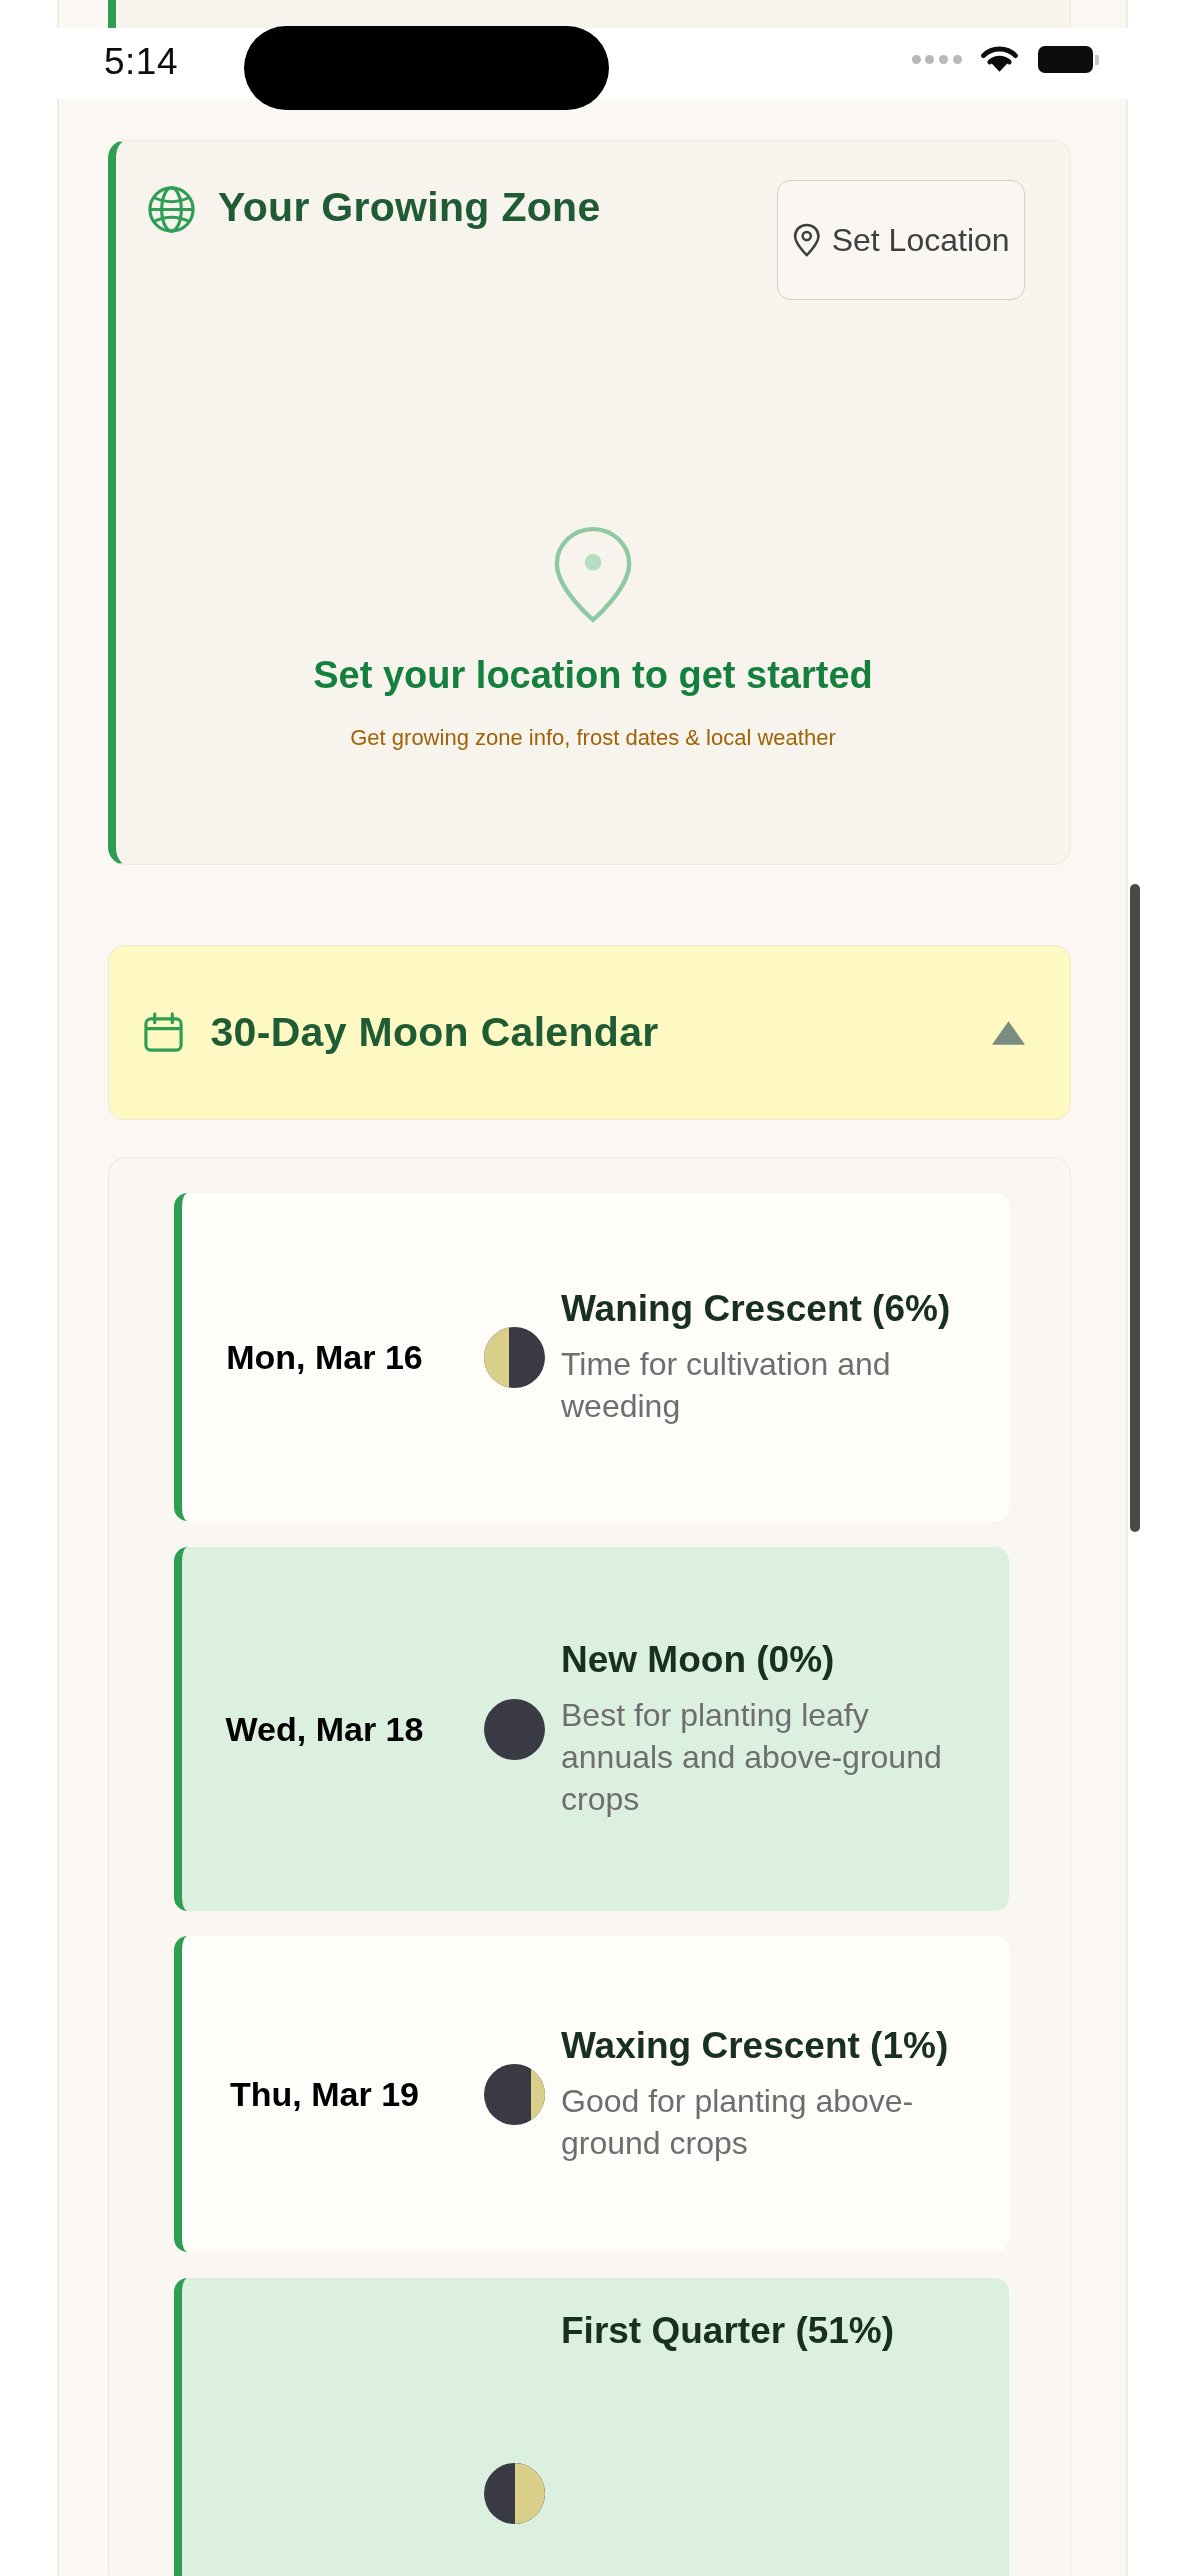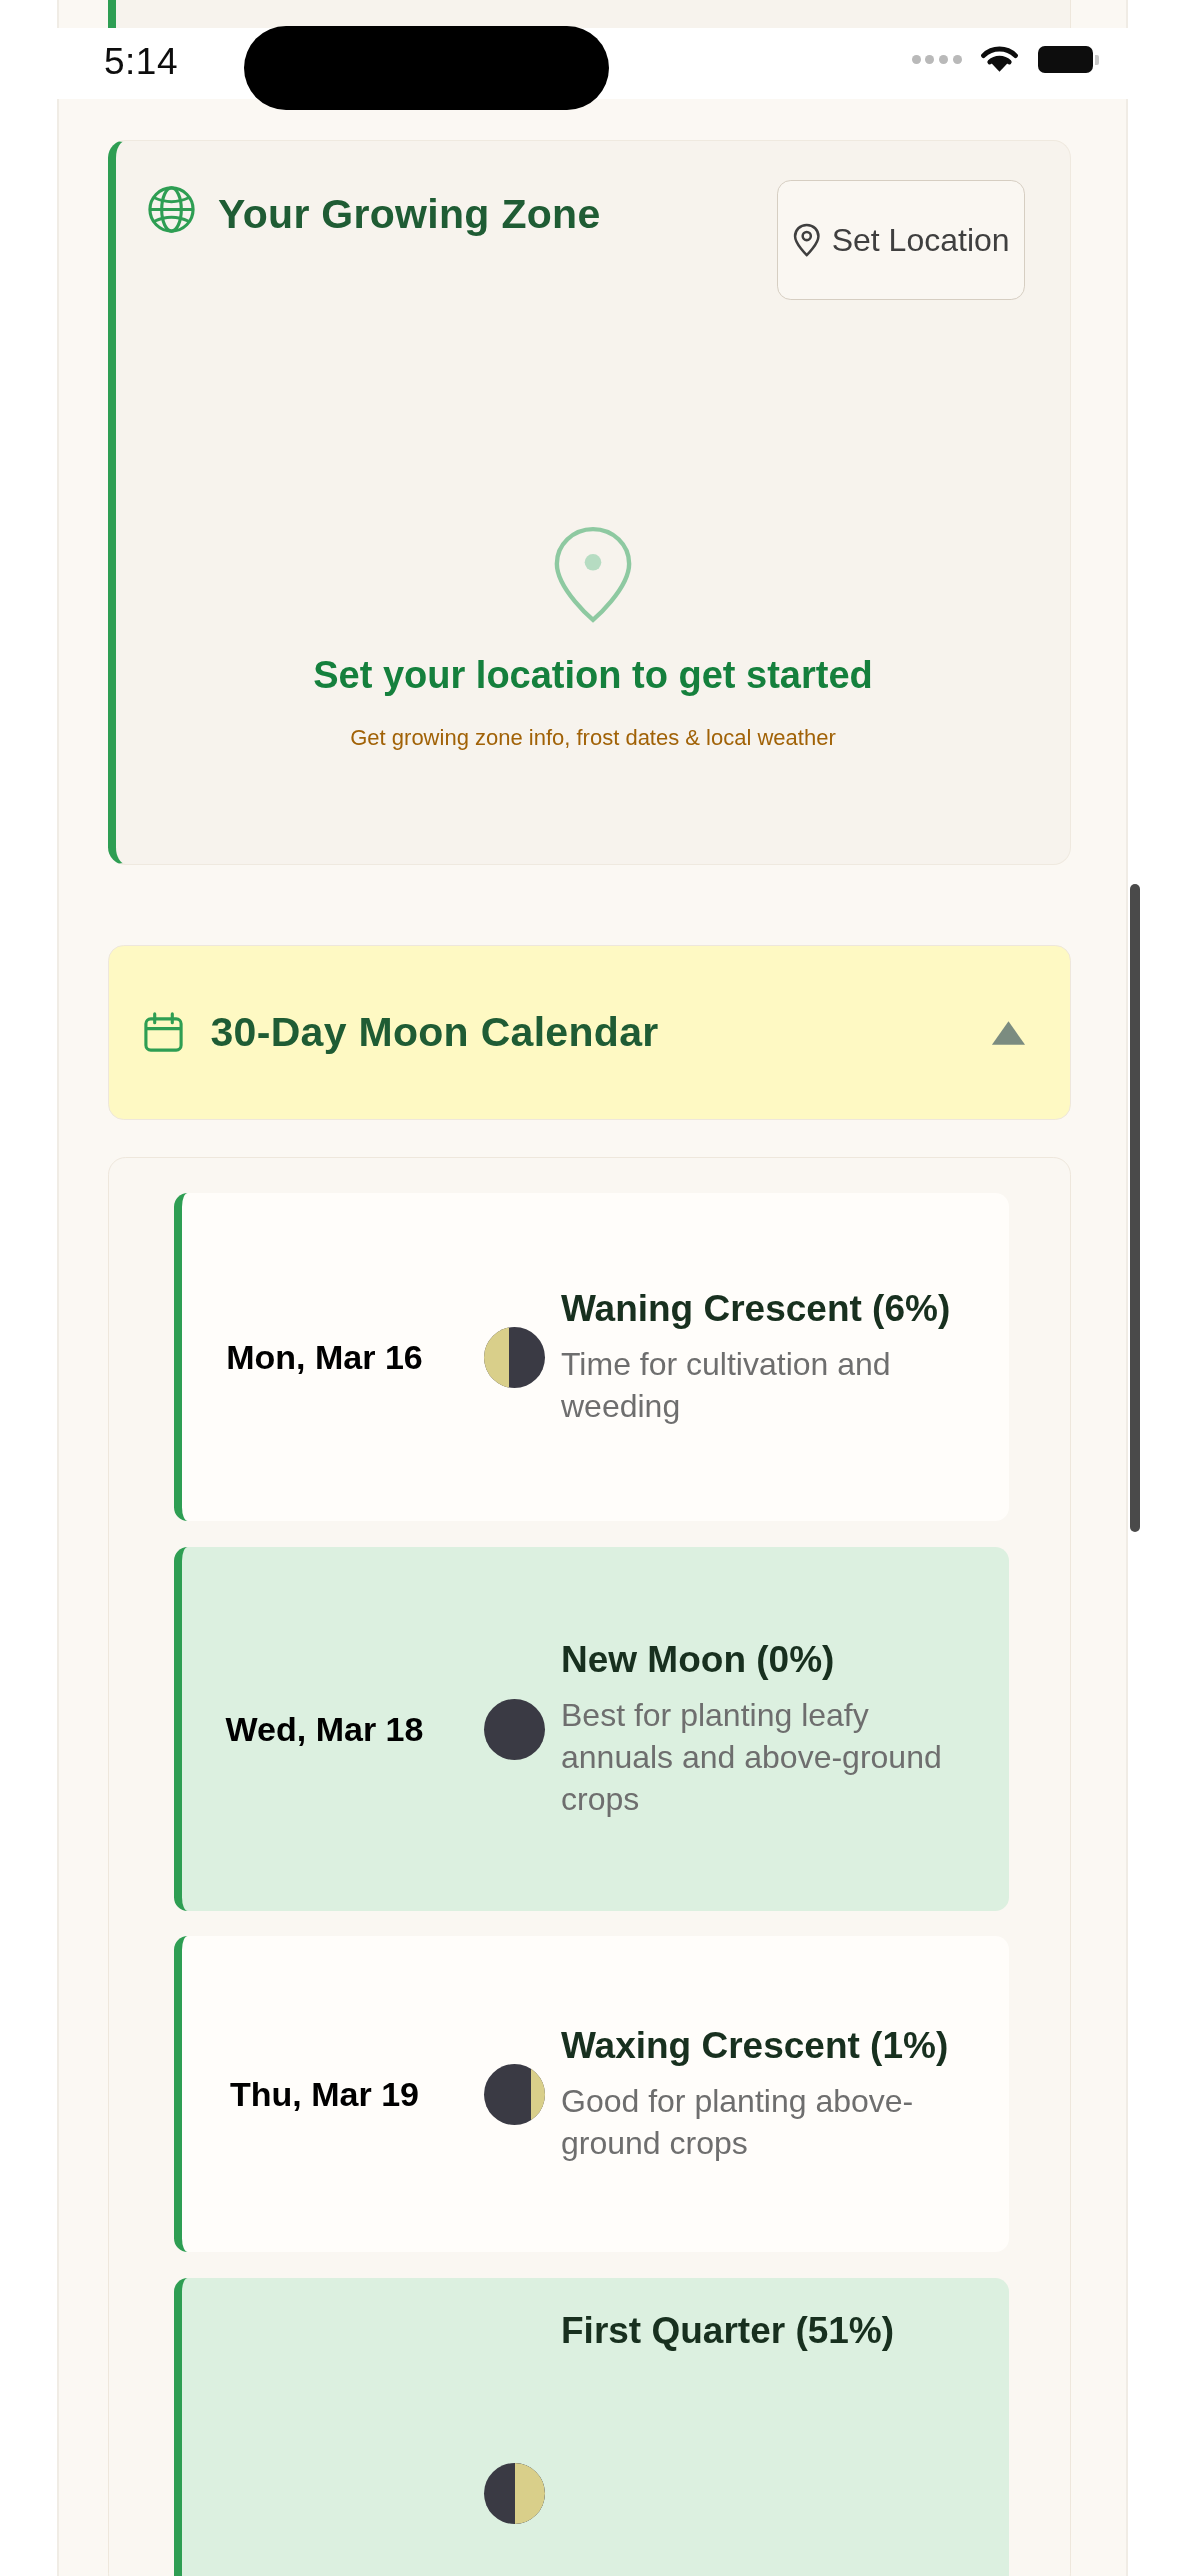--- a/index.html
+++ b/index.html
@@ -103,21 +103,21 @@
     width: 963px; height: 725px;
     background: #f7f3ed;
     border: 1px solid #efe9df;
     border-left: 8.8px solid #2e9e53;
     border-radius: 17.7px;
   }
   .zone-head {
     position: absolute;
     left: 29.5px; top: 37px;
     display: flex;
-    align-items: flex-end;
+    align-items: center;
     gap: 21.6px;
   }
   .globe-icon { margin-top: 5.9px; }
   .zone-title {
     font-size: 41px;
     font-weight: 700;
     line-height: 1.17;
     color: #1f5c34;
     width: 393px;
     letter-spacing: 0.3px;

